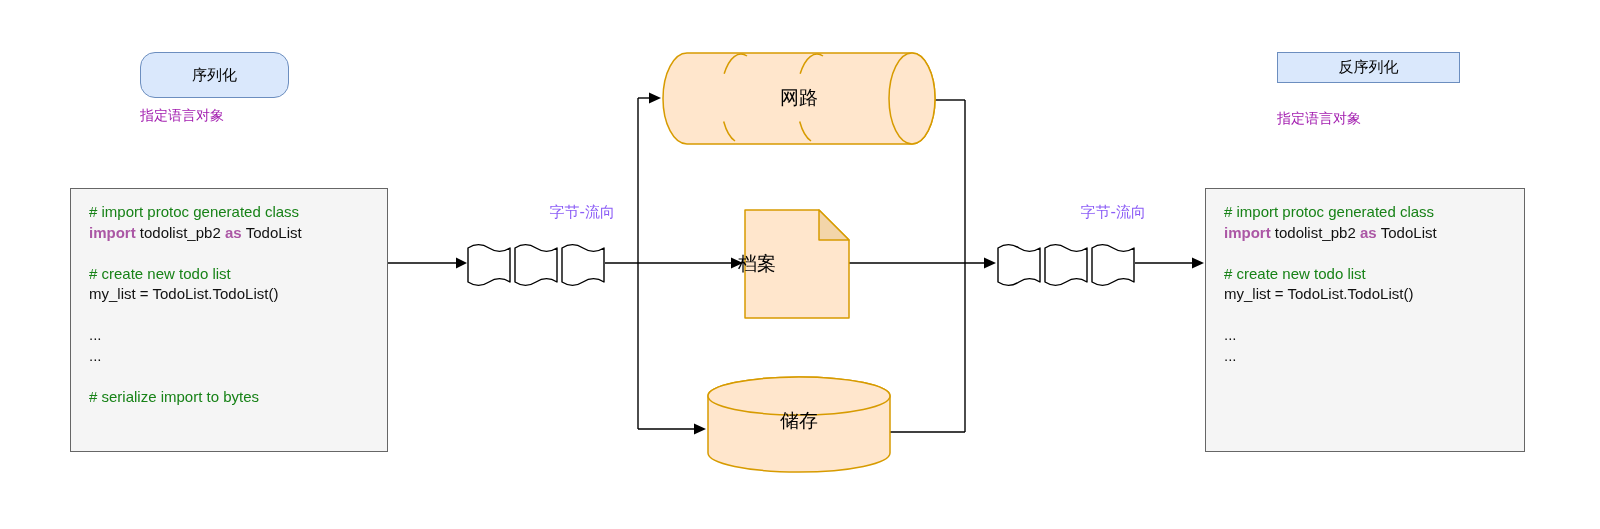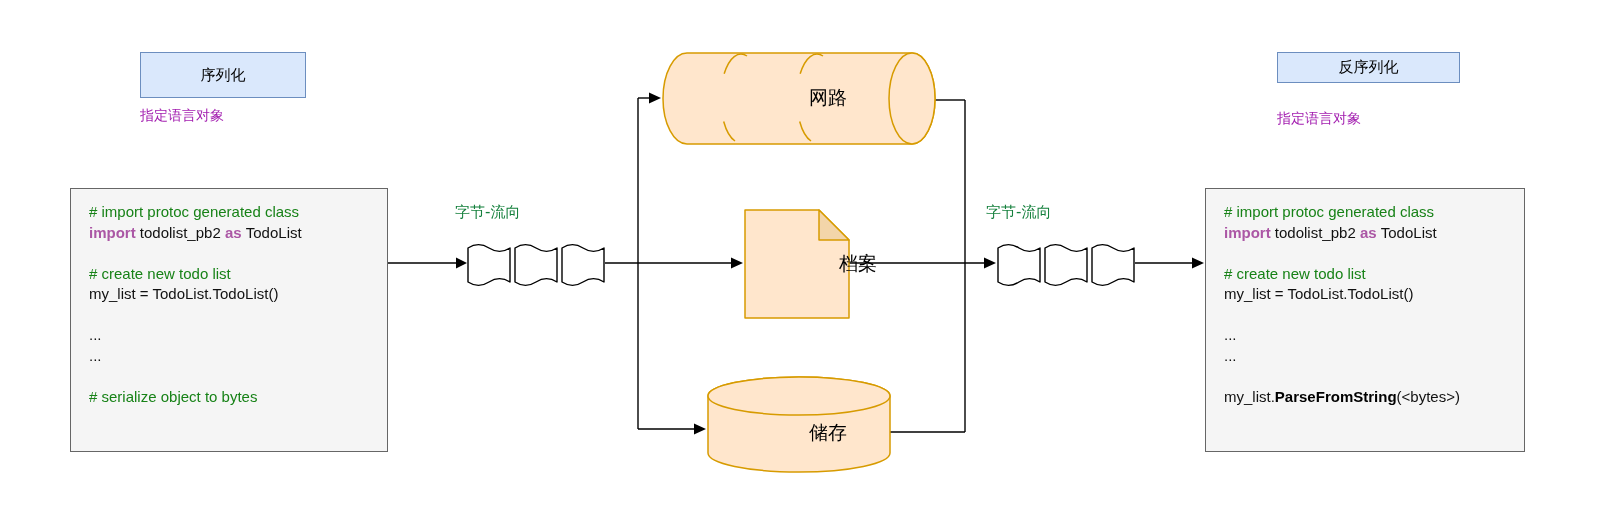--- a/index.html
+++ b/index.html
@@ -11,24 +11,24 @@
 
   .hdr-box{
     position:absolute;display:flex;align-items:center;justify-content:center;
     background:#dae8fc;border:1.5px solid #6c8ebf;box-sizing:border-box;
     font-size:15px;color:#000;
   }
   .hdr-sub{
     position:absolute;text-align:left;font-size:14px;color:#a21caf;
   }
   .shape-label{
-    position:absolute;text-align:center;font-size:19px;color:#000;pointer-events:none;margin-left:29px;
+    position:absolute;text-align:center;font-size:19px;color:#000;pointer-events:none;
   }
   .byte-label{
-    position:absolute;text-align:left;font-size:15px;color:#15803d;
+    position:absolute;text-align:right;font-size:15px;color:#8b5cf6;
   }
 
   .code-block{
     position:absolute;background:#f5f5f5;border:1.5px solid #666666;
     box-sizing:border-box;padding:13px 18px;
     font-family:"Liberation Sans","DejaVu Sans",sans-serif;
     font-size:15px;line-height:20.5px;color:#111;
   }
   .code-line{height:20.5px;white-space:pre;}
   .cm{color:#178217;}
@@ -82,55 +82,54 @@
     <g fill="#fff" stroke="#000" stroke-width="1.4" stroke-linejoin="round">
       <path transform="translate(467,242)" d="M1,6 C8,1.5 15,1.5 22,6 C29,10.5 36,10.5 43,6 L43,40 C36,35.5 29,35.5 22,40 C15,44.5 8,44.5 1,40 Z"></path>
       <path transform="translate(514,242)" d="M1,6 C8,1.5 15,1.5 22,6 C29,10.5 36,10.5 43,6 L43,40 C36,35.5 29,35.5 22,40 C15,44.5 8,44.5 1,40 Z"></path>
       <path transform="translate(561,242)" d="M1,6 C8,1.5 15,1.5 22,6 C29,10.5 36,10.5 43,6 L43,40 C36,35.5 29,35.5 22,40 C15,44.5 8,44.5 1,40 Z"></path>
       <path transform="translate(997,242)" d="M1,6 C8,1.5 15,1.5 22,6 C29,10.5 36,10.5 43,6 L43,40 C36,35.5 29,35.5 22,40 C15,44.5 8,44.5 1,40 Z"></path>
       <path transform="translate(1044,242)" d="M1,6 C8,1.5 15,1.5 22,6 C29,10.5 36,10.5 43,6 L43,40 C36,35.5 29,35.5 22,40 C15,44.5 8,44.5 1,40 Z"></path>
       <path transform="translate(1091,242)" d="M1,6 C8,1.5 15,1.5 22,6 C29,10.5 36,10.5 43,6 L43,40 C36,35.5 29,35.5 22,40 C15,44.5 8,44.5 1,40 Z"></path>
     </g>
   </svg>
 
-  <div class="hdr-box" style="left:140px;top:52px;width:166px;height:46px;">
+  <div class="hdr-box" style="left:140px;top:52px;width:149px;height:46px;border-radius:15px;">
     <span>序列化</span>
   </div>
   <div class="hdr-sub" style="left:140px;top:107px;width:183px;">指定语言对象</div>
 
   <div class="hdr-box" style="left:1277px;top:52px;width:183px;height:31px;">
     <span>反序列化</span>
   </div>
   <div class="hdr-sub" style="left:1277px;top:110px;width:183px;">指定语言对象</div>
 
   <div class="shape-label" style="left:663px;top:85px;width:272px;">网路</div>
-  <div class="shape-label" style="left:777px;top:251px;width:104px;">档案</div>
-  <div class="shape-label" style="left:708px;top:420px;width:182px;">储存</div>
+  <div class="shape-label" style="left:705px;top:251px;width:104px;">档案</div>
+  <div class="shape-label" style="left:708px;top:408px;width:182px;">储存</div>
   <div class="byte-label" style="left:455px;top:203px;width:160px;">字节-流向</div>
   <div class="byte-label" style="left:986px;top:203px;width:160px;">字节-流向</div>
 
   <div class="code-block" style="left:70px;top:188px;width:318px;height:264px;">
     <div class="code-line cm"># import protoc generated class</div>
     <div class="code-line"><span class="kw">import </span><span>todolist_pb2 </span><span class="kw">as </span><span>TodoList</span></div>
     <div class="code-line"></div>
     <div class="code-line cm"># create new todo list</div>
     <div class="code-line">my_list = TodoList.TodoList()</div>
     <div class="code-line"></div>
     <div class="code-line">...</div>
     <div class="code-line">...</div>
     <div class="code-line"></div>
-    <div class="code-line cm"># serialize object to bytes</div>
+    <div class="code-line cm"># serialize import to bytes</div>
   </div>
 
   <div class="code-block" style="left:1205px;top:188px;width:320px;height:264px;">
     <div class="code-line cm"># import protoc generated class</div>
     <div class="code-line"><span class="kw">import </span><span>todolist_pb2 </span><span class="kw">as </span><span>TodoList</span></div>
     <div class="code-line"></div>
     <div class="code-line cm"># create new todo list</div>
     <div class="code-line">my_list = TodoList.TodoList()</div>
     <div class="code-line"></div>
     <div class="code-line">...</div>
     <div class="code-line">...</div>
     <div class="code-line"></div>
-    <div class="code-line"><span>my_list.</span><span class="b">ParseFromString</span><span>(&lt;bytes&gt;)</span></div>
   </div>
 
 </div>
 
 </body></html>

